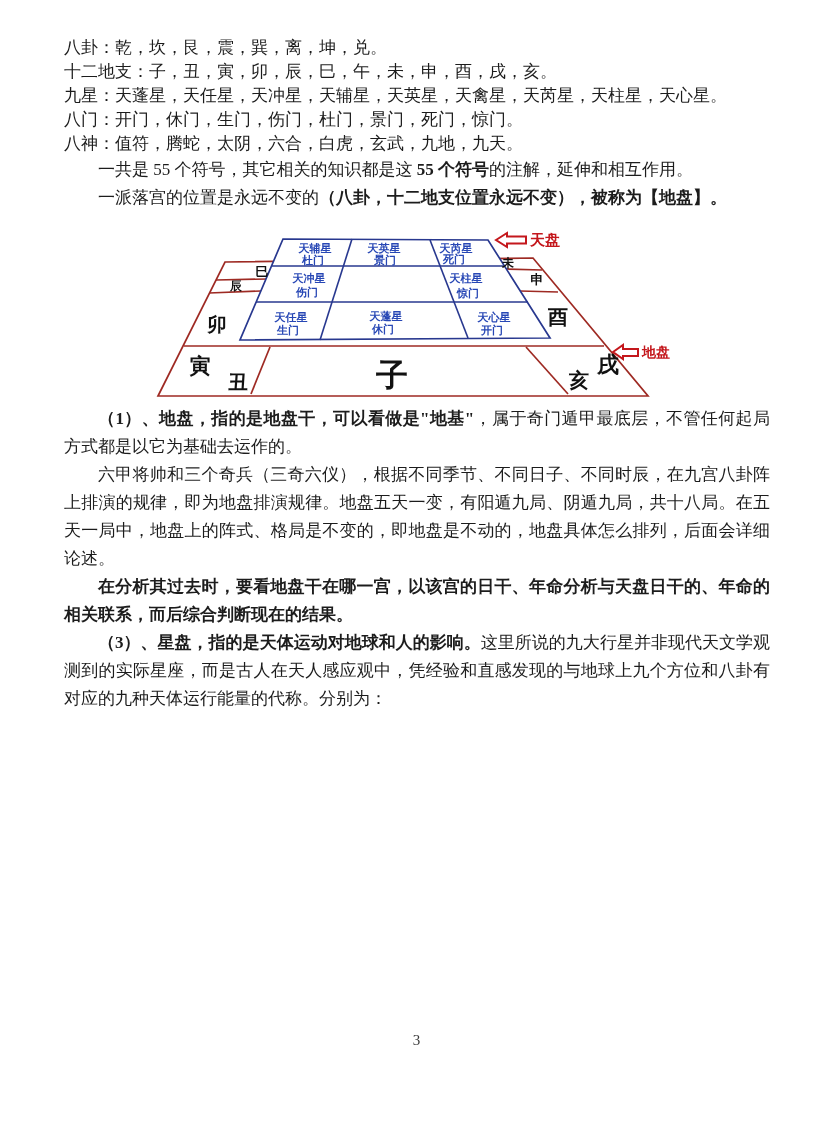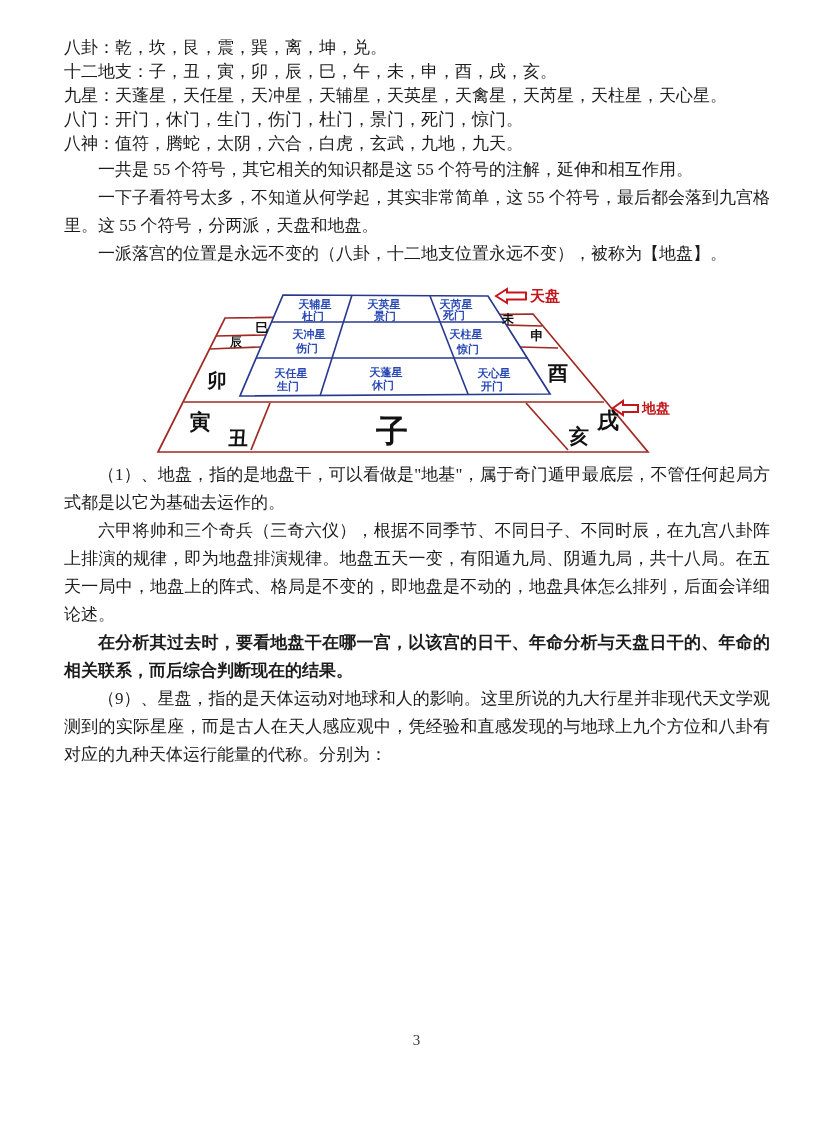--- a/index.html
+++ b/index.html
@@ -16,21 +16,21 @@
   .def-label{font-weight:400;}
   .def-text{font-weight:400;text-align:right;}
   
   p.para{
     font-size:17px;line-height:28px;margin:0;text-indent:2em;
     text-align:justify;
   }
   .mt8{margin-top:8px;}  .mt15{margin-top:15px;} .mt16{margin-top:16px;}
   .mt13{margin-top:13px;} .mt14{margin-top:14px;} .mt0{margin-top:0;}
   .mt1{margin-top:1px;font-weight:bold;}
-  .b{font-weight:400;margin-top:36px;}
+  .b{font-weight:700;margin-top:36px;}
   
   .diagram{position:relative;height:175px;margin:18px -63px 0 -64px;width:671px;}
   .diagram svg{position:absolute;left:0;top:0;}
   .ring-line{stroke:#9e2a23;stroke-width:1.7;fill:none;}
   .grid-line{stroke:#28388f;stroke-width:1.6;fill:none;}
   .grid-fill{fill:#ffffff;stroke:#28388f;stroke-width:1.7;}
   .cell-txt{fill:#2747b5;font-size:11px;font-weight:600;text-anchor:middle;
     font-family:"Liberation Sans","DejaVu Sans",sans-serif;}
   .branch{fill:#111111;font-weight:700;text-anchor:middle;
     font-family:"Liberation Serif","DejaVu Serif",serif;}
@@ -52,21 +52,20 @@
     <div class="defs">
       <div class="def-line"><span class="def-label">八卦：</span><span class="def-text">乾，坎，艮，震，巽，离，坤，兑。</span></div>
       <div class="def-line"><span class="def-label">十二地支：</span><span class="def-text">子，丑，寅，卯，辰，巳，午，未，申，酉，戌，亥。</span></div>
       <div class="def-line"><span class="def-label">九星：</span><span class="def-text">天蓬星，天任星，天冲星，天辅星，天英星，天禽星，天芮星，天柱星，天心星。</span></div>
       <div class="def-line"><span class="def-label">八门：</span><span class="def-text">开门，休门，生门，伤门，杜门，景门，死门，惊门。</span></div>
       <div class="def-line"><span class="def-label">八神：</span><span class="def-text">值符，腾蛇，太阴，六合，白虎，玄武，九地，九天。</span></div>
     </div>
 
     <p class="para mt8"><span>一共是 55 个符号，其它相关的知识都是这 </span><span class="b">55 个符号</span><span>的注解，延伸和相互作用。</span></p>
 
-    <p class="para mt15"><span>一下子看符号太多，不知道从何学起，其实非常简单，这 55 个符号，最后都会落到九宫格里。这 55 个符号，分两派，天盘和地盘。</span></p>
 
     <p class="para mt16"><span>一派落宫的位置是永远不变的</span><span class="b">（八卦，十二地支位置永远不变），被称为【地盘】。</span></p>
 
 
     <div class="diagram">
       <svg width="833" height="175" viewBox="0 0 833 175">
 
         <g>
           <polygon class="ring-line" points="225,32 533,28 648,166 158,166"></polygon>
           <line class="ring-line" x1="184" y1="116" x2="604" y2="116"></line>
@@ -127,18 +126,18 @@
       </svg>
     </div>
 
     <p class="para mt13"><span class="b">（1）、地盘，指的是地盘干，可以看做是"地基"</span><span>，属于奇门遁甲最底层，不管任何起局方式都是以它为基础去运作的。</span></p>
 
     <p class="para mt14"><span>六甲将帅和三个奇兵（三奇六仪），根据不同季节、不同日子、不同时辰，在九宫八卦阵上排演的规律，即为地盘排演规律。地盘五天一变，有阳遁九局、阴遁九局，共十八局。在五天一局中，地盘上的阵式、格局是不变的，即地盘是不动的，地盘具体怎么排列，后面会详细论述。</span></p>
 
 
     <p class="para mt1"><span>在分析其过去时，要看地盘干在哪一宫，以该宫的日干、年命分析与天盘日干的、年命的相关联系，而后综合判断现在的结果。</span></p>
 
-    <p class="para mt14"><span class="b">（9）、星盘，指的是天体运动对地球和人的影响。</span><span>这里所说的九大行星并非现代天文学观测到的实际星座，而是古人在天人感应观中，凭经验和直感发现的与地球上九个方位和八卦有对应的九种天体运行能量的代称。分别为：</span></p>
+    <p class="para mt14"><span class="b">（3）、星盘，指的是天体运动对地球和人的影响。</span><span>这里所说的九大行星并非现代天文学观测到的实际星座，而是古人在天人感应观中，凭经验和直感发现的与地球上九个方位和八卦有对应的九种天体运行能量的代称。分别为：</span></p>
 
   </div>
 
   <div class="page-num">3</div>
 </div>
 
 </body></html>

